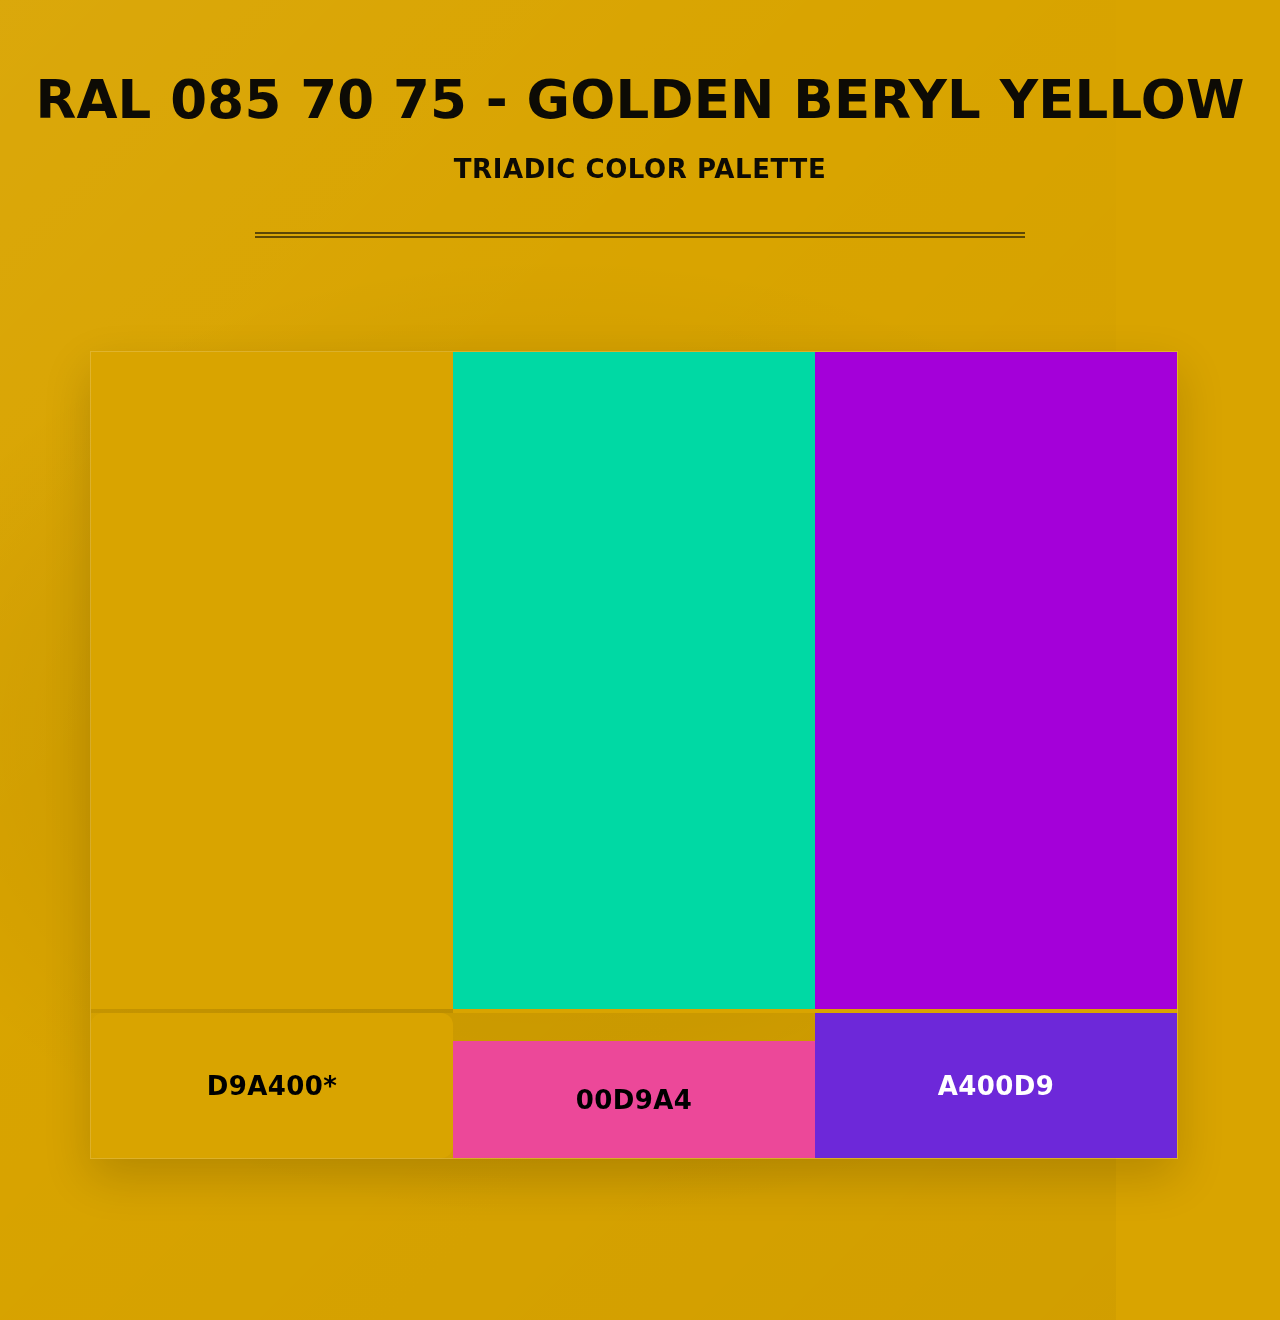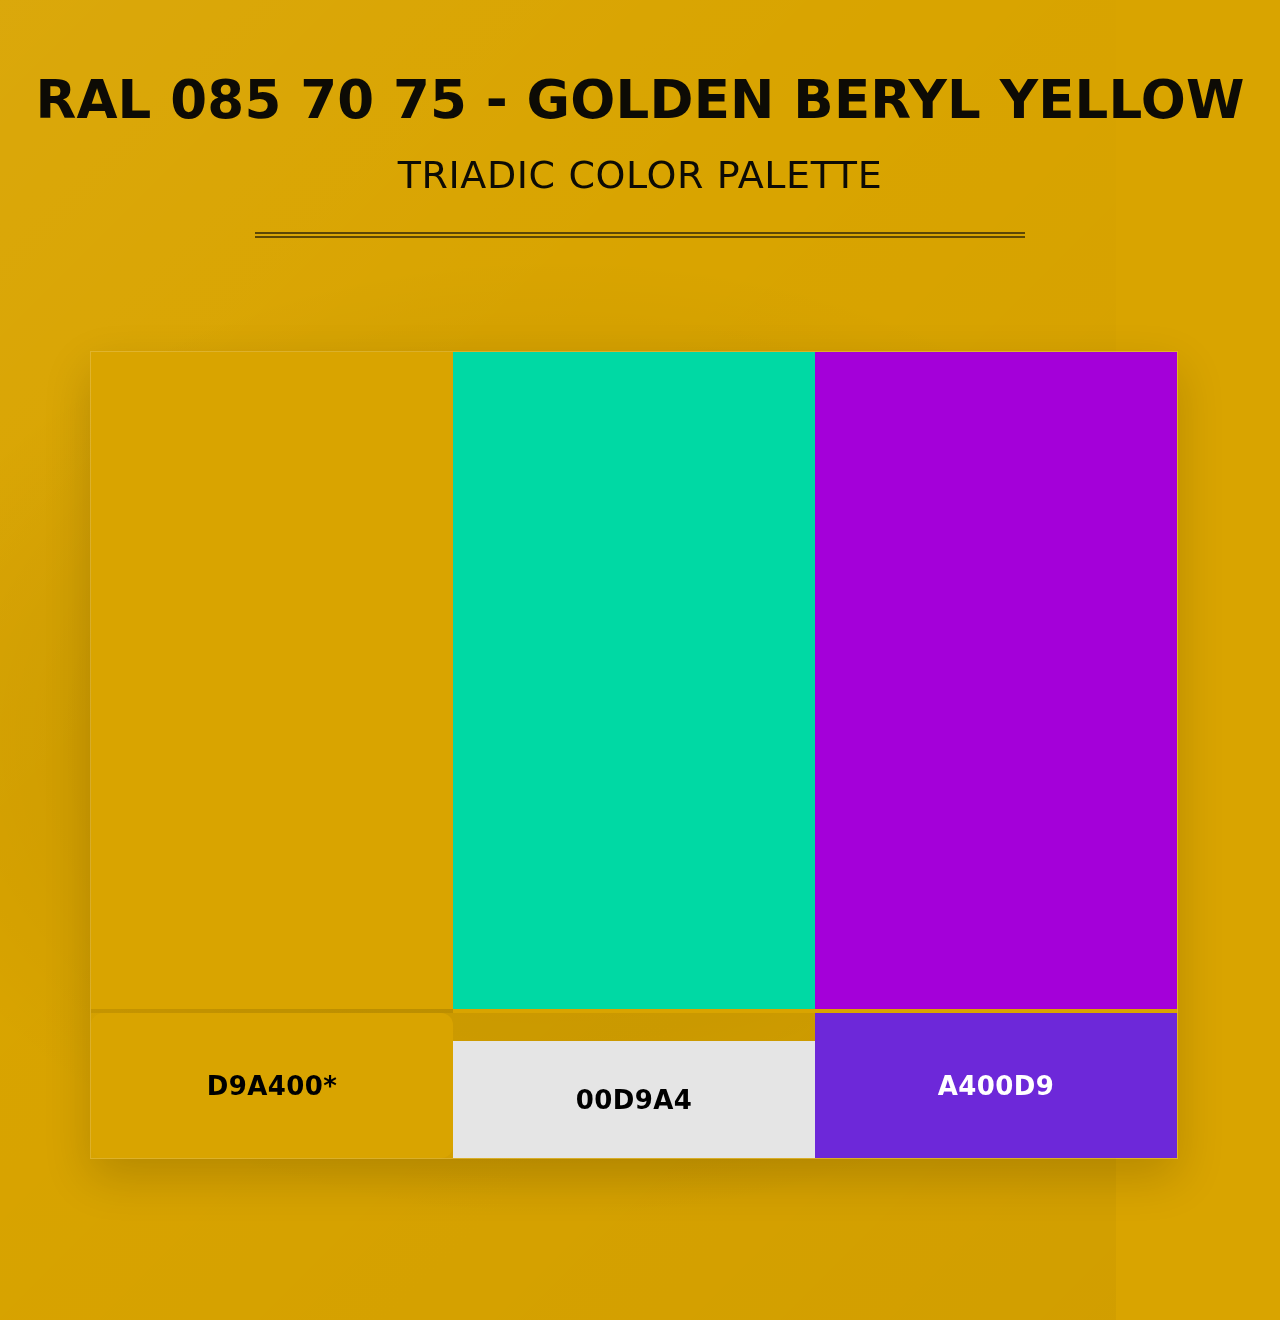--- a/index.html
+++ b/index.html
@@ -45,23 +45,23 @@
     font-size: 53px;
     line-height: 1.12;
     font-weight: 700;
     letter-spacing: 0.2px;
     color: #0d0b05;
     white-space: nowrap;
   }
   .subtitle {
     margin: 0;
     padding-top: 26px;
-    font-size: 38px;
+    font-size: 26px;
     line-height: 1.1;
-    font-weight: 400;
+    font-weight: 700;
     letter-spacing: 0.6px;
     color: #0d0b05;
   }
   .divider {
     position: absolute;
     top: 232px;
     left: 255px;
     width: 770px;
     height: 6px;
   }
@@ -163,21 +163,21 @@
       <div class="swatch-fill" style="background: rgb(217, 164, 0);"></div>
       <div class="swatch-sep"></div>
       <div class="swatch-label-band" style="background: rgb(217, 164, 0); border-radius: 12px;">
         <span class="swatch-label" style="color: rgb(0, 0, 0);">D9A400*</span>
       </div>
     </div>
 
     <div class="swatch-col col-1">
       <div class="swatch-fill" style="background: rgb(0, 217, 164);"></div>
       <div class="swatch-sep"></div>
-      <div class="swatch-label-band" style="background: #e5e5e5; margin-top: 28px;">
+      <div class="swatch-label-band" style="background: #ec4899; margin-top: 28px;">
         <span class="swatch-label" style="color: rgb(0, 0, 0);">00D9A4</span>
       </div>
     </div>
 
     <div class="swatch-col col-2">
       <div class="swatch-fill" style="background: rgb(164, 0, 217);"></div>
       <div class="swatch-sep"></div>
       <div class="swatch-label-band" style="background: #6d28d9;">
         <span class="swatch-label" style="color: rgb(255, 255, 255);">A400D9</span>
       </div>

